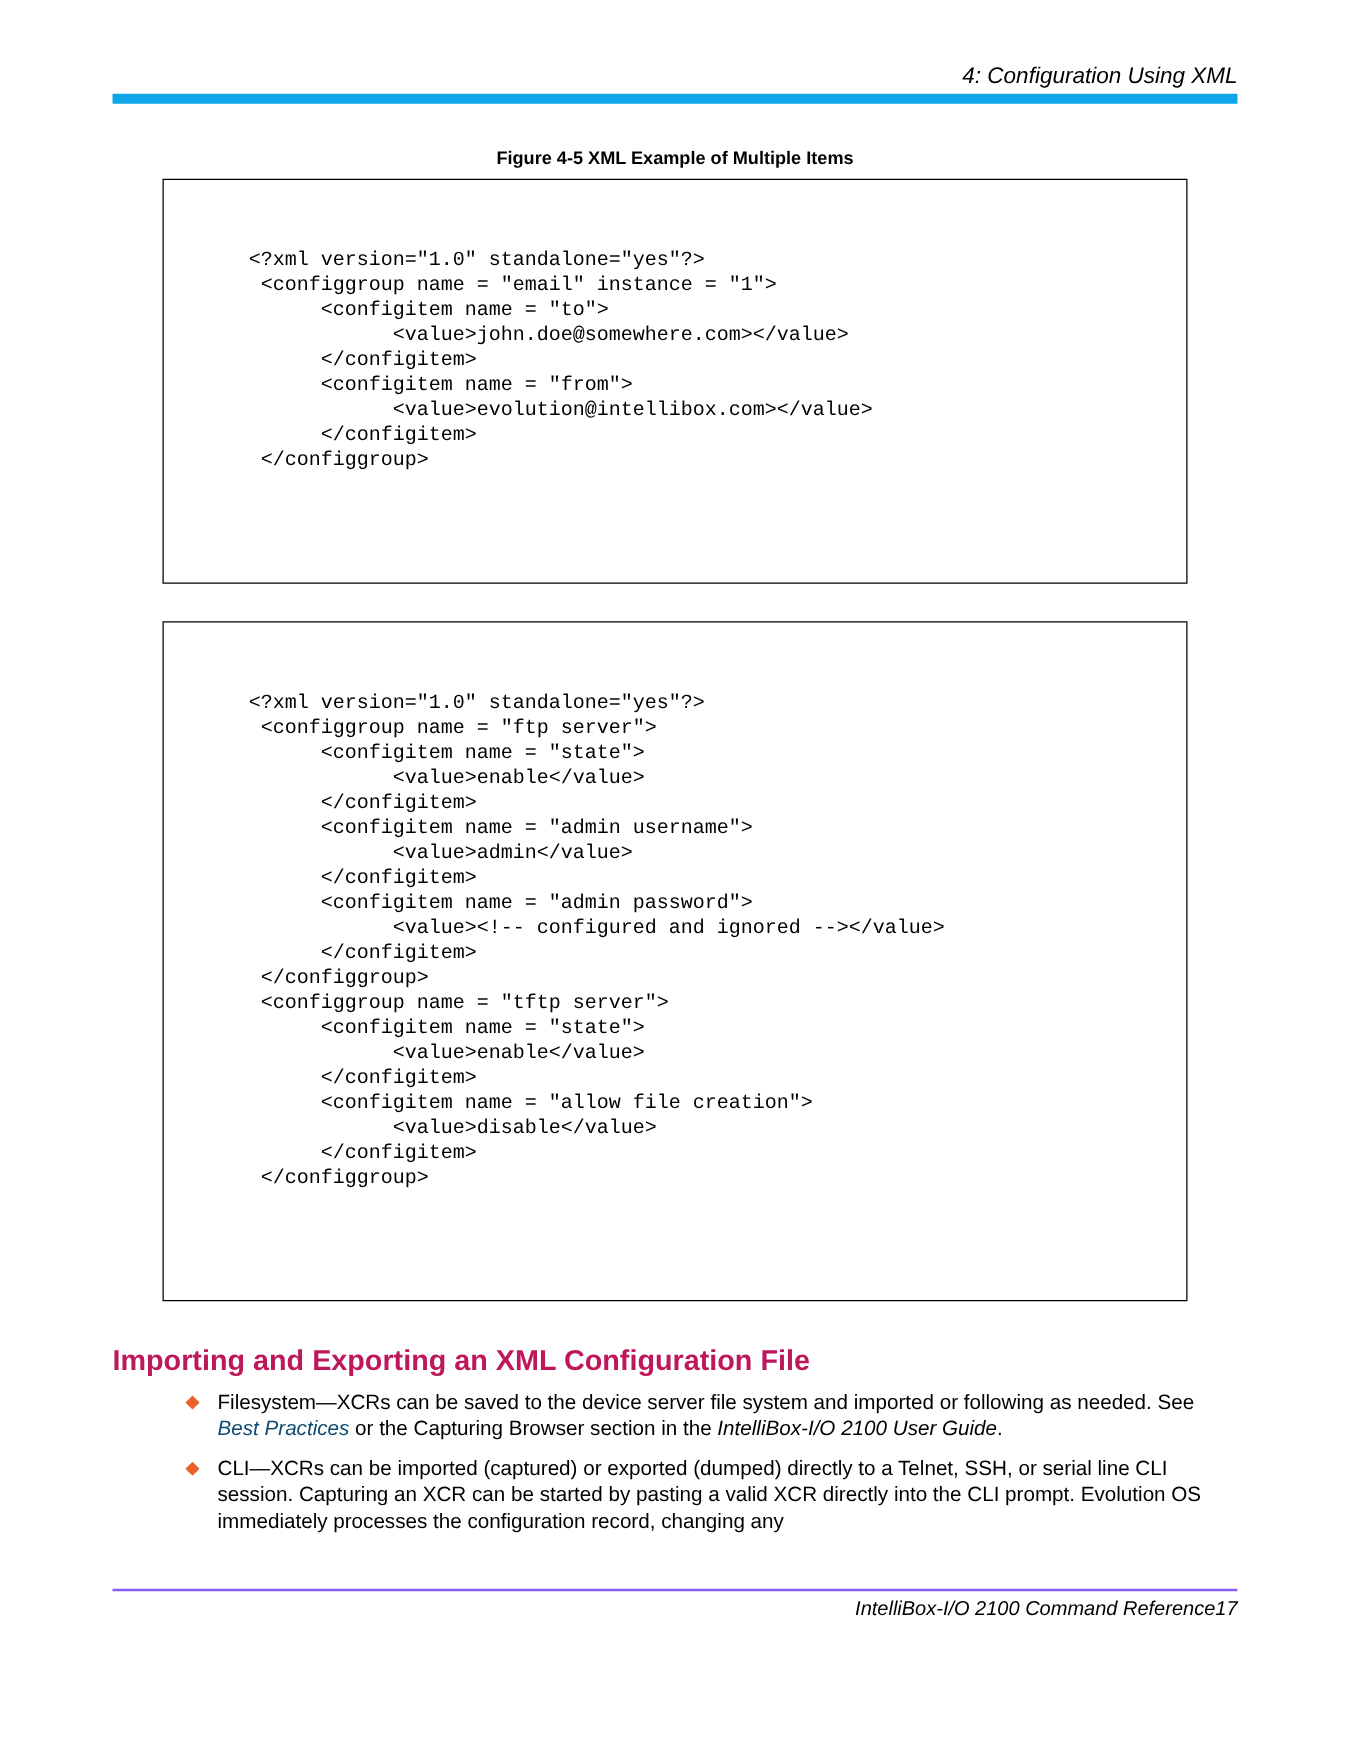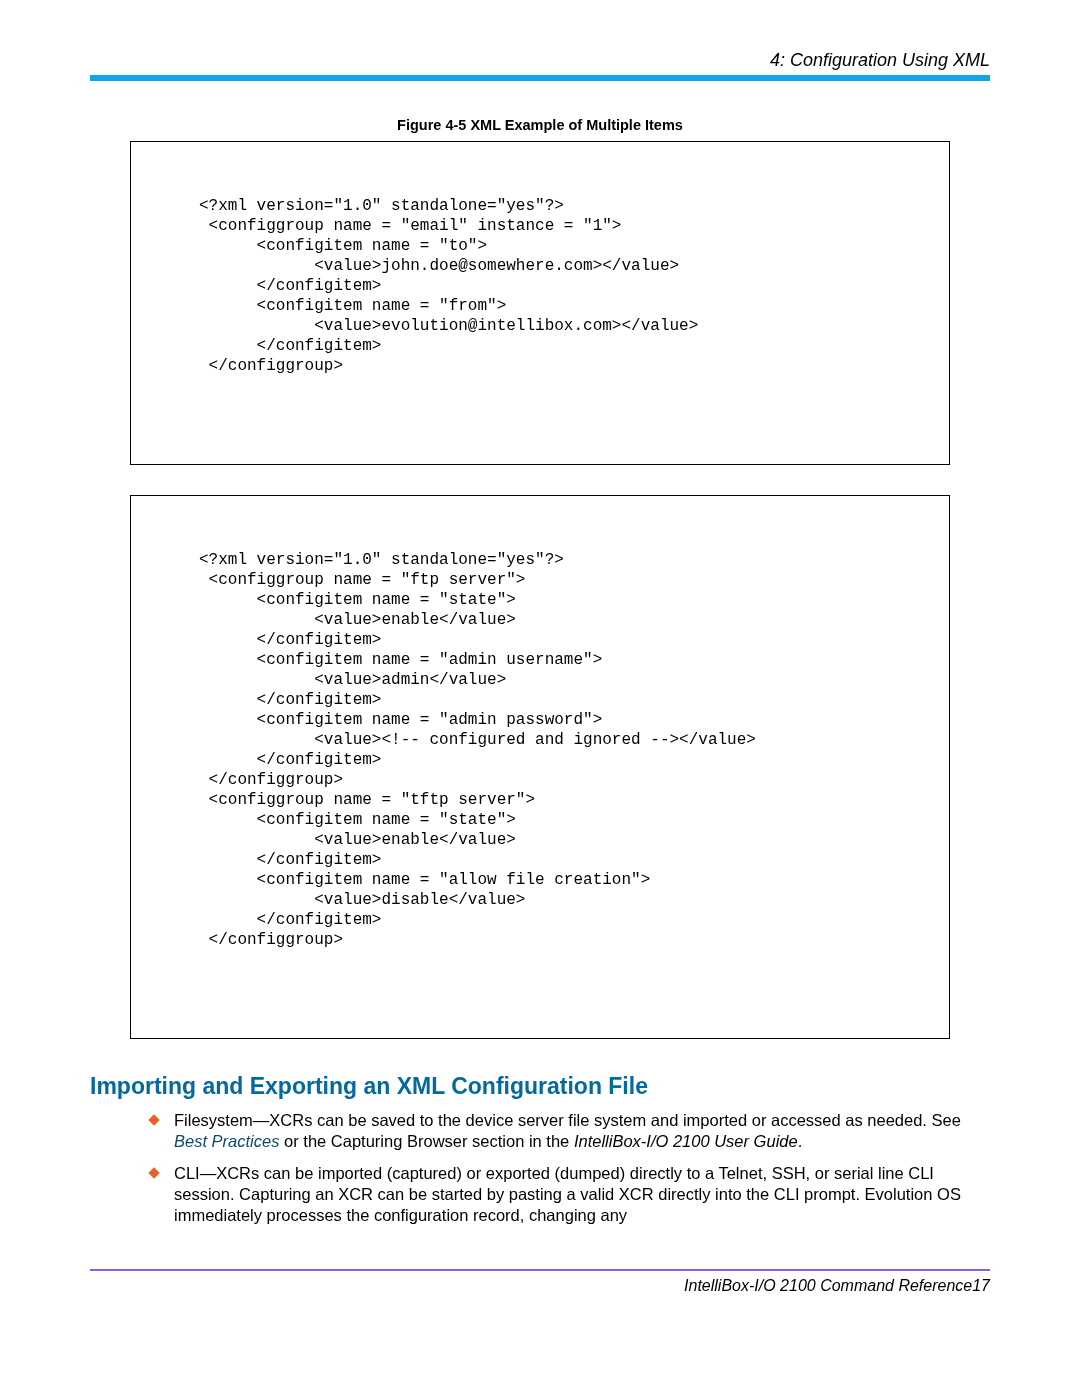--- a/index.html
+++ b/index.html
@@ -8,21 +8,21 @@
     background: #fff;
     font-family: Arial, Helvetica, sans-serif;
     color: #000;
     width: 1080px;
   }
   .page {
     padding: 50px 90px 40px 90px;
     box-sizing: border-box;
   }
   .header-row {
-    border-bottom: 6px solid #0ea5e9;
+    border-bottom: 8px solid #0ea5e9;
     padding-bottom: 4px;
     margin-bottom: 36px;
   }
   .chapter-title {
     font-style: italic;
     font-size: 18px;
     text-align: right;
     color: #000;
     font-family: Arial, Helvetica, sans-serif;
   }
@@ -39,21 +39,21 @@
     font-family: "Courier New", Courier, monospace;
     font-size: 16px;
     line-height: 1.25;
     white-space: pre;
     overflow: hidden;
   }
   .code-box .code-inner {
     padding-left: 60px;
   }
   h2.section-heading {
-    color: #0369a1;
+    color: #be185d;
     font-size: 23px;
     font-weight: bold;
     margin: 34px 0 10px 0;
   }
   .body-text {
     font-size: 16.5px;
     line-height: 1.25;
     margin: 0 0 10px 40px;
   }
   ul.bullets {
@@ -138,21 +138,21 @@
             &lt;value&gt;disable&lt;/value&gt;
       &lt;/configitem&gt;
  &lt;/configgroup&gt;</div>
   </div>
 
   <h2 class="section-heading">Importing and Exporting an XML Configuration File</h2>
 
 
   <ul class="bullets">
     <li>
-      <span>Filesystem—XCRs can be saved to the device server file system and imported or accessed as needed. See </span><a class="link">Best Practices</a><span> or the Capturing Browser section in the </span><span class="italic">IntelliBox-I/O 2100 User Guide</span><span>.</span>
+      <span>Filesystem—XCRs can be saved to the device server file system and imported or following as needed. See </span><a class="link">Best Practices</a><span> or the Capturing Browser section in the </span><span class="italic">IntelliBox-I/O 2100 User Guide</span><span>.</span>
     </li>
     <li>
       <span>CLI—XCRs can be imported (captured) or exported (dumped) directly to a Telnet, SSH, or serial line CLI session. Capturing an XCR can be started by pasting a valid XCR directly into the CLI prompt. Evolution OS immediately processes the configuration record, changing any</span>
     </li>
   </ul>
 
   <div class="footer">
     <div>IntelliBox-I/O 2100 Command Reference</div>
     <div>17</div>
   </div>

